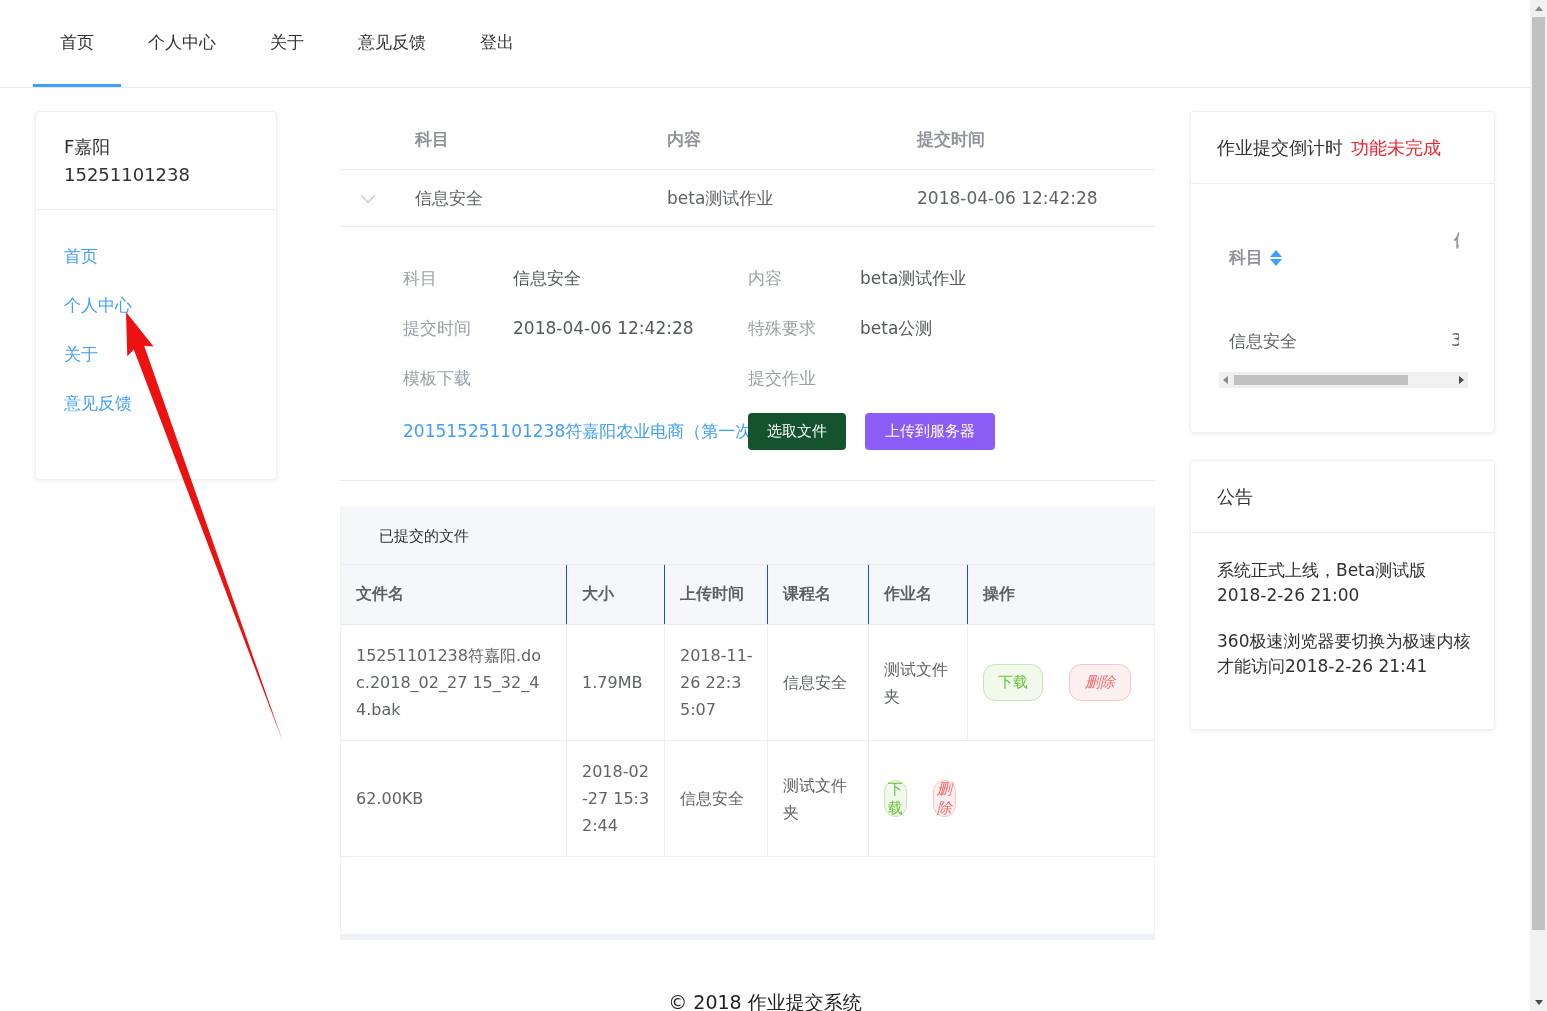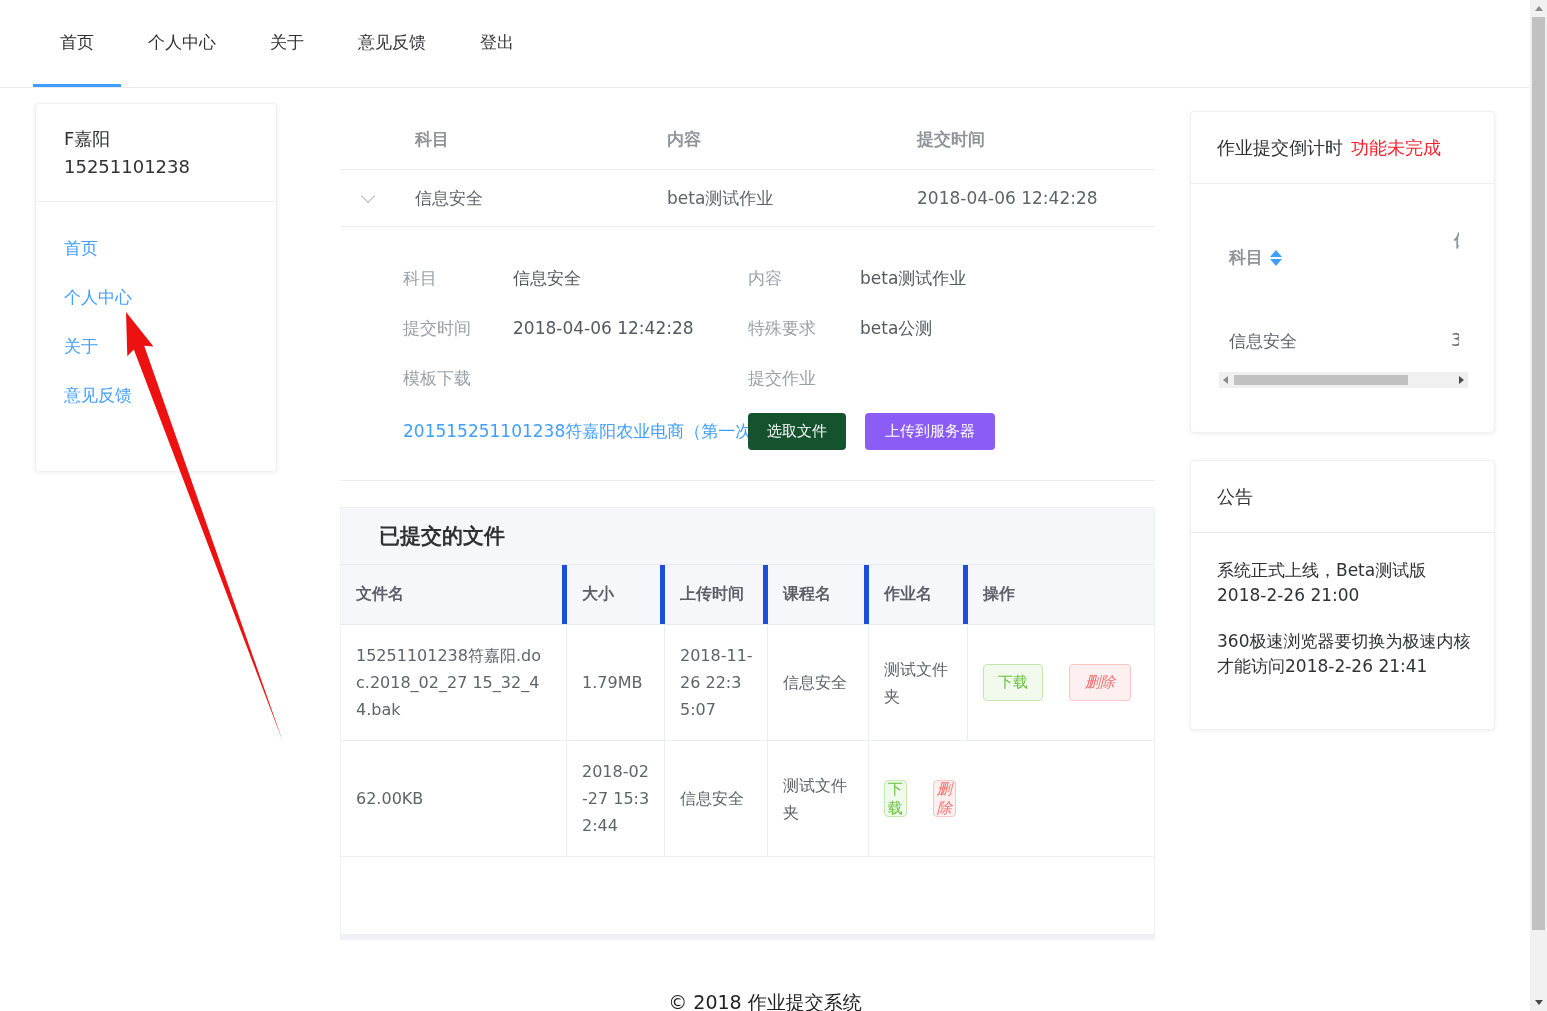--- a/index.html
+++ b/index.html
@@ -12,21 +12,21 @@
             border-bottom:1px solid #e7eaee; display:flex; align-items:stretch; padding-left:33px; background:#fff; }
   .topnav .nav-item { display:flex; align-items:center; padding:0 27px; font-size:17px; color:#303133;
             cursor:pointer; border-bottom:3px solid transparent; }
   .topnav .nav-item.active { border-bottom-color:#409eff; }
 
   
   .card { position:absolute; background:#fff; border:1px solid #eef0f4; border-radius:4px;
           box-shadow:0 1px 4px rgba(0,0,0,0.07); }
 
   
-  .side-card { left:35px; top:103px; width:242px; height:369px; }
+  .side-card { left:35px; top:111px; width:242px; height:369px; }
   .profile { padding:21px 0 0 28px; }
   .profile .pname { font-size:18px; line-height:28px; color:#303133; }
   .profile .pid   { font-size:18px; line-height:28px; color:#303133; }
   .side-divider { border-top:1px solid #ebeef5; margin-top:20px; }
   .side-links { padding:22px 0 0 28px; }
   .side-link { height:49px; display:flex; align-items:center; font-size:17px; color:#409eff; cursor:pointer; }
 
   
   .assign { position:absolute; left:340px; top:110px; width:815px; }
   .assign-grid { display:grid; grid-template-columns:55px 252px 250px 258px; align-items:center; }
@@ -46,33 +46,33 @@
   .file-link { font-size:17px; color:#409eff; width:345px; cursor:pointer; white-space:nowrap; }
   .btn { display:inline-flex; align-items:center; justify-content:center; border:none; border-radius:4px;
          font-size:15px; color:#fff; cursor:pointer; font-family:inherit; }
   .btn-blue  { background:#14532d; width:98px; height:37px; }
   .btn-green { background:#8b5cf6; width:130px; height:37px; margin-left:19px; }
 
   
   .files-card { position:absolute; left:340px; top:507px; width:815px; height:433px;
                 border:1px solid #f0f2f6; background:#fff; }
   .files-title { height:57px; background:#f5f7fa; display:flex; align-items:center; padding-left:38px;
-                 font-size:21px; font-weight:bold; color:#303133; border-bottom:1px solid #e6eaf0; }
+                 font-size:15px; font-weight:normal; color:#303133; border-bottom:1px solid #e6eaf0; }
   .files-grid { display:grid; grid-template-columns:226px 98px 103px 101px 99px 188px; }
   .files-head { background:#f5f7fa; border-bottom:1px solid #e6eaf0; }
   .files-head .fcell { height:59px; display:flex; align-items:center; padding-left:15px;
-                 font-size:16px; font-weight:bold; color:#5c6066; border-right:5px solid #1d4ed8; }
+                 font-size:16px; font-weight:bold; color:#5c6066; border-right:1px solid #1d4ed8; }
   .files-head .fcell:last-child { border-right:none; }
   .files-row { border-bottom:1px solid #ebeef5; }
   .files-row .fcell { min-height:115px; display:flex; align-items:center; padding:10px 12px 10px 15px;
                  font-size:16px; color:#5f6368; border-right:1px solid #ebeef5; line-height:27px;
                  word-break:break-all; }
   .files-row .fcell:last-child { border-right:none; }
   .files-bottom { position:absolute; left:0; bottom:0; width:100%; height:5px; background:#eef2f6; }
-  .mini-btn { border-radius:4px; font-size:15px; cursor:pointer; font-family:inherit;
+  .mini-btn { border-radius:12px; font-size:15px; cursor:pointer; font-family:inherit;
               display:inline-flex; align-items:center; justify-content:center; height:37px; }
   .mini-download { width:60px; color:#67c23a; background:#f0f9eb; border:1px solid #c2e7b0; }
   .mini-delete   { width:62px; color:#f56c6c; background:#fef0f0; border:1px solid #fbc4c4; margin-left:26px;font-style:italic; }
 
   
   .count-card { left:1190px; top:111px; width:305px; height:322px; }
   .card-title { height:72px; display:flex; align-items:center; padding-left:26px; font-size:18px;
                 color:#303133; border-bottom:1px solid #ebeef5; }
   .red-note { color:#f5222d; margin-left:8px; }
   .count-clip { position:absolute; left:26px; top:100px; width:242px; height:150px; overflow:hidden; }

